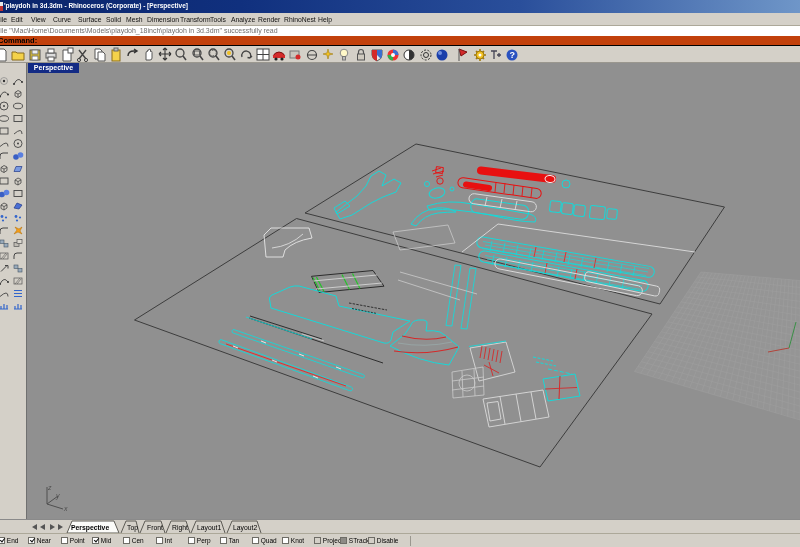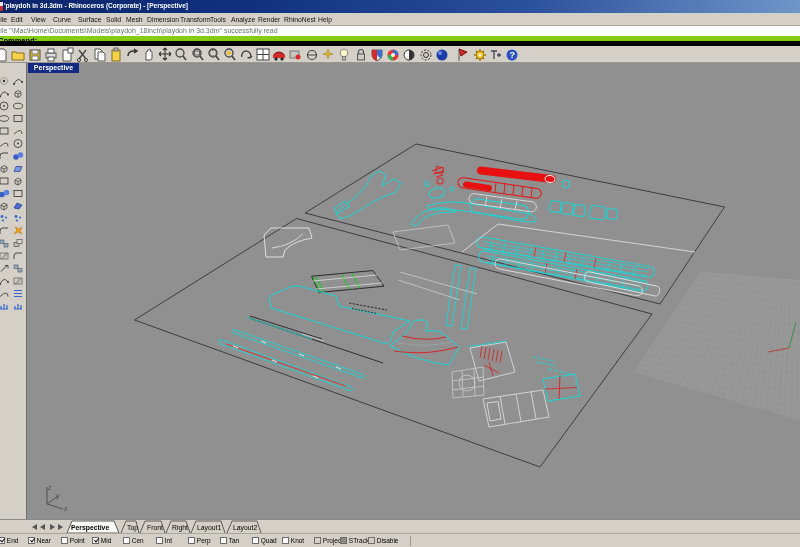--- a/index.html
+++ b/index.html
@@ -1,19 +1,19 @@
 <!DOCTYPE html>
 <html><head><meta charset="utf-8"><style>
 *{margin:0;padding:0;box-sizing:border-box}
 html,body{width:800px;height:547px;overflow:hidden;font-family:"Liberation Sans",sans-serif}
 .abs{position:absolute}
 #title{left:0;top:0;width:800px;height:13px;background:linear-gradient(to right,#0a246a 0%,#10307e 30%,#2a4f9b 65%,#6f96c8 100%);color:#fff;font-weight:bold;font-size:6.5px;line-height:13px}
 #menu{left:0;top:13px;width:800px;height:13px;background:#d4d0c8;font-size:6.8px;color:#111;border-bottom:1px solid #aca899}
 #hist{left:0;top:26px;width:800px;height:10px;background:#fff;color:#6e6e6e;font-size:7px;line-height:10px}
-#cmd{left:0;top:36px;width:800px;height:10px;background:#84cc16;color:#000;font-weight:bold;font-size:7.5px;line-height:10px;border-bottom:5px solid #000000}
+#cmd{left:0;top:36px;width:800px;height:10px;background:#c2410c;color:#000;font-weight:bold;font-size:7.5px;line-height:10px;border-bottom:1px solid #000000}
 #tbar{left:0;top:47px;width:800px;height:16px;background:#d4d0c8;border-bottom:1px solid #9a978f}
 #leftpal{left:0;top:63px;width:27px;height:456px;background:#d4d0c8;border-right:1px solid #707070}
 #vp{left:27px;top:63px;width:773px;height:456px;background:#909090;overflow:hidden}
 #vplabel{left:28px;top:63px;width:51px;height:10px;background:#122a84;color:#fff;font-weight:bold;font-size:7px;line-height:10px;text-align:center}
 #tabs{left:0;top:519px;width:800px;height:14px;background:#d4d0c8;font-size:6.5px;color:#000;border-top:1px solid #8a8a8a}
 #status{left:0;top:533px;width:800px;height:14px;background:#d4d0c8;font-size:6.5px;color:#000;border-top:1px solid #aca899}
 .cb{display:inline-block;width:7px;height:7px;background:#fff;border:1px solid #6e6c66;vertical-align:-1px;position:relative}
 .cb.c:after{content:"";position:absolute;left:1px;top:0px;width:4px;height:2px;border-left:1px solid #111;border-bottom:1px solid #111;transform:rotate(-50deg)}
 .ic{display:inline-block;width:16.3px;height:16px;vertical-align:top}
 </style></head>

